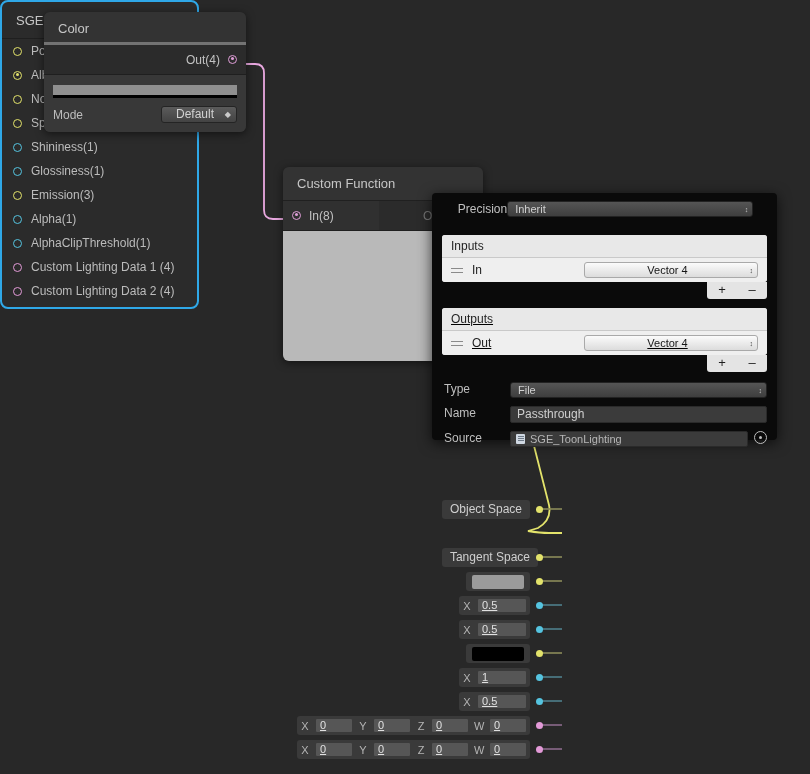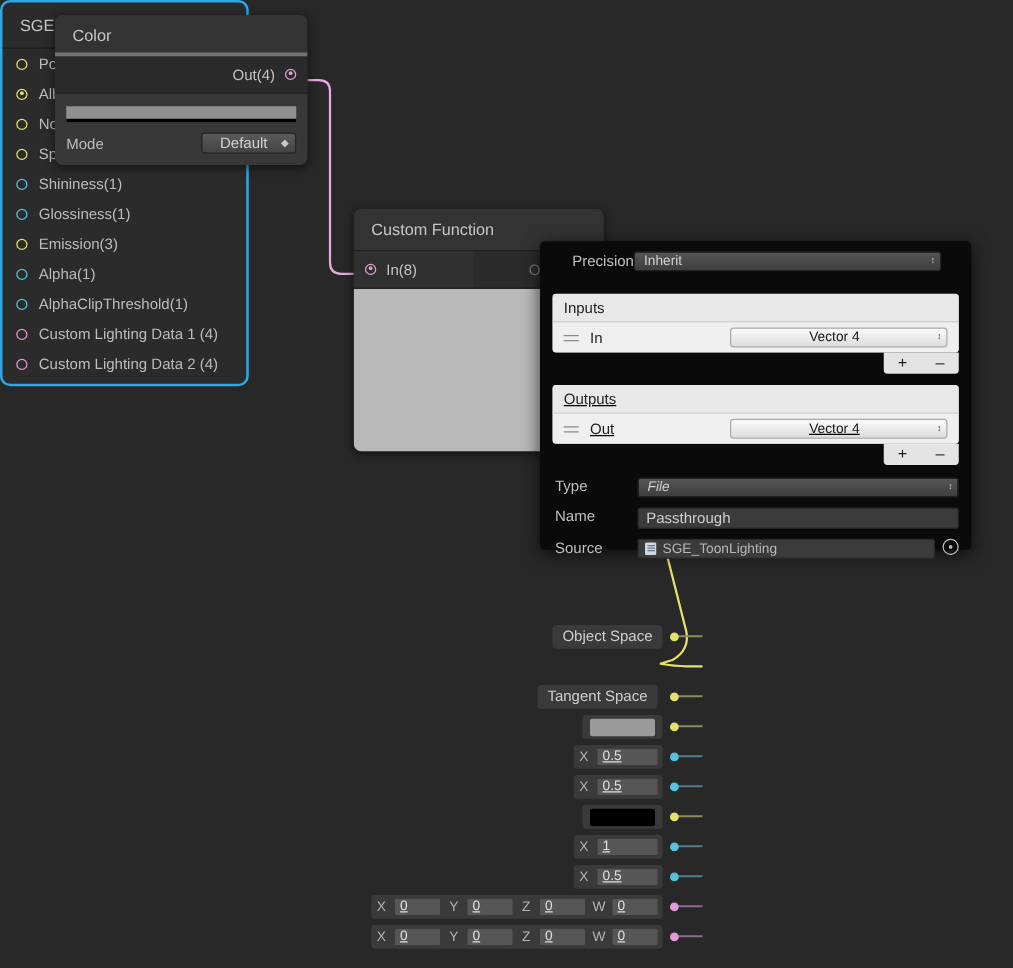--- a/index.html
+++ b/index.html
@@ -253,21 +253,21 @@
     </div>
     <div class="pm-bar">
       <span class="pm-btns">
         <span class="pm-btn">+</span>
         <span class="pm-btn">–</span>
       </span>
     </div>
 
     <div class="kv-row" style="margin-top:8px;">
       <span class="k">Type</span>
-      <span class="dark-dd full" style="flex:1;width:auto;font-style:italic;">
+      <span class="dark-dd full" style="flex:1;width:auto;">
         <span>File</span>
         <span class="ud">↕</span>
       </span>
     </div>
     <div class="kv-row" style="margin-top:4px;">
       <span class="k">Name</span>
       <span class="txtfield">Passthrough</span>
     </div>
     <div class="kv-row" style="margin-top:4px;">
       <span class="k">Source</span>
@@ -276,21 +276,21 @@
         <span>SGE_ToonLighting</span>
       </span>
       <span class="obj-pick"></span>
     </div>
   </div>
 
   <div id="widget-layer">
       <div class="outdot" style="left: 536px; top: 506px; background: rgb(227, 227, 107);"></div>
       <div class="wcombo" style="top: 500px; right: 280px;">Object Space</div>
       <div class="outdot" style="left: 536px; top: 554px; background: rgb(227, 227, 107);"></div>
-      <div class="wcombo" style="top: 548px; right: 284px; text-align: center;">Tangent Space</div>
+      <div class="wcombo" style="top: 548px; right: 272px; text-align: center;">Tangent Space</div>
       <div class="outdot" style="left: 536px; top: 578px; background: rgb(227, 227, 107);"></div>
       <div class="widget" style="top: 572px; right: 280px; padding: 0px 6px;">
         <div class="swatchbox" style="width: 52px; background: rgb(155, 155, 155);"></div>
       </div>
       <div class="outdot" style="left: 536px; top: 602px; background: rgb(85, 196, 224);"></div>
       <div class="widget vecfield" style="top: 596px; right: 280px;">
         <span class="ax">X</span>
         <span class="numbox" style="width: 50px;">0.5</span>
       </div>
       <div class="outdot" style="left: 536px; top: 626px; background: rgb(85, 196, 224);"></div>

